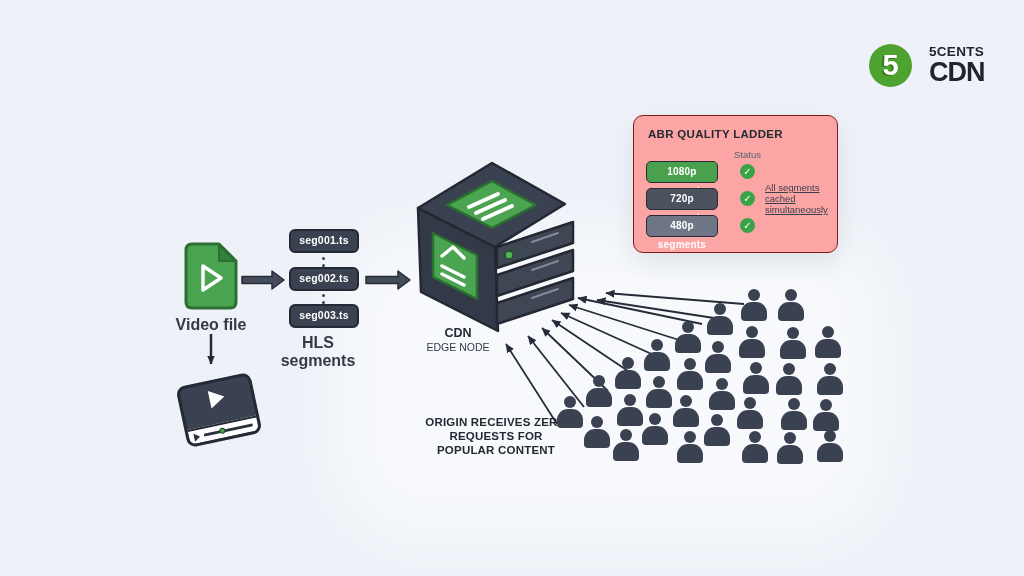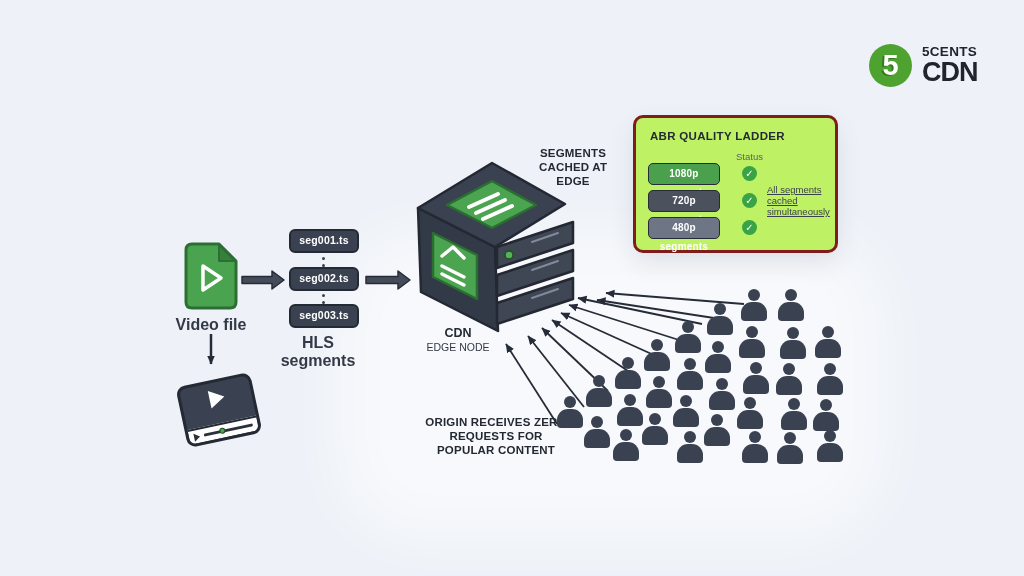--- a/index.html
+++ b/index.html
@@ -13,21 +13,21 @@
     background:rgba(255,255,255,.55);filter:blur(30px);border-radius:80px;}
   .abs{position:absolute;}
   .cap{font-size:16px;font-weight:700;color:#333a46;text-align:center;}
   .bold-note{font-weight:800;font-size:11.5px;line-height:1.2;text-align:center;
     color:#232933;letter-spacing:.2px;}
   
   .logo{position:absolute;left:869px;top:44px;display:flex;align-items:center;}
   .logo-badge{width:43px;height:43px;border-radius:50%;background:#4ea230;color:#fff;
     font-weight:800;font-size:29px;line-height:43px;text-align:center;
     text-shadow:-2px 1px 0 #35761f;}
-  .logo-text{margin-left:10px;line-height:1;}
+  .logo-text{margin-left:17px;line-height:1;}
   .logo-top{font-size:13.5px;font-weight:800;letter-spacing:.3px;color:#20242c;}
   .logo-bottom{font-size:27px;font-weight:800;letter-spacing:-1px;color:#20242c;margin-top:1px;}
   
   .seg-box{position:absolute;left:289px;width:70px;height:24px;background:#3a4150;
     border:2px solid #242a34;border-radius:6px;box-sizing:border-box;
     color:#fff;font-size:10.5px;font-weight:600;text-align:center;line-height:19px;
     letter-spacing:.2px;}
   .vdots{position:absolute;left:322px;width:3px;height:10px;}
   .vdots::before,.vdots::after{content:'';position:absolute;left:0;width:3px;height:3px;
     border-radius:50%;background:#39404e;}
@@ -39,22 +39,22 @@
   .player-play{position:absolute;left:28px;top:7px;width:0;height:0;
     border-left:15px solid #fff;border-top:9px solid transparent;border-bottom:9px solid transparent;}
   .player-bar{position:absolute;left:0;right:0;bottom:0;height:15px;background:#fff;
     border-top:2px solid #242a34;display:flex;align-items:center;padding:0 5px;box-sizing:border-box;}
   .player-bar-play{width:0;height:0;border-left:6px solid #2b313c;
     border-top:4px solid transparent;border-bottom:4px solid transparent;margin-right:4px;}
   .player-track{position:relative;flex:1;height:2.5px;background:#2b313c;border-radius:2px;}
   .player-knob{position:absolute;left:32%;top:-2px;width:6px;height:6px;border-radius:50%;
     background:#4aa44f;border:1px solid #1e4f24;box-sizing:border-box;}
   
-  .abr-card{position:absolute;left:633px;top:115px;width:205px;height:138px;background:#bef264;
-    border:3px solid #7f1d1d;border-radius:10px;box-shadow:0 10px 24px rgba(40,50,70,.10);
+  .abr-card{position:absolute;left:633px;top:115px;width:205px;height:138px;background:#fca5a5;
+    border:1px solid #7f1d1d;border-radius:10px;box-shadow:0 10px 24px rgba(40,50,70,.10);
     box-sizing:border-box;}
   .abr-title{position:absolute;left:14px;top:12px;font-size:11.5px;font-weight:800;
     letter-spacing:.3px;color:#242a34;}
   .abr-status{position:absolute;left:100px;top:33px;font-size:9.5px;color:#596070;}
   .rungs{position:absolute;left:12px;top:45px;width:94px;}
   .rung{position:relative;width:72px;height:22px;margin-bottom:5px;border:1.5px solid #262c37;
     border-radius:5px;box-sizing:border-box;color:#fff;font-size:10px;font-weight:600;
     text-align:center;line-height:19px;letter-spacing:.2px;}
   .rung::before{content:'';position:absolute;left:-5px;right:-5px;top:5px;bottom:-6px;
     background:#2b313c;border-radius:6px;z-index:-1;}
@@ -151,21 +151,20 @@
 
   <div class="abs cap" style="left:161px;top:316px;width:100px;">Video file</div>
 
   <div class="seg-box" style="top:229px;">seg001.ts</div>
   <div class="vdots" style="top:257px;"></div>
   <div class="seg-box" style="top:267px;">seg002.ts</div>
   <div class="vdots" style="top:294px;"></div>
   <div class="seg-box" style="top:304px;">seg003.ts</div>
   <div class="abs cap" style="left:268px;top:334px;width:100px;">HLS segments</div>
 
-  <div class="abs bold-note" style="left:523px;top:147px;width:100px;">SEGMENTS CACHED AT EDGE</div>
   <div class="abs" style="left:408px;top:326px;width:100px;text-align:center;">
     <div style="font-size:12.5px;font-weight:800;color:#242a34;">CDN</div>
     <div style="font-size:10.5px;font-weight:500;color:#333a46;margin-top:1px;">EDGE NODE</div>
   </div>
 
   <div class="abs bold-note" style="left:425px;top:416px;width:142px;">ORIGIN RECEIVES ZERO REQUESTS FOR POPULAR CONTENT</div>
 
   <div class="player">
     <div class="player-play"></div>
     <div class="player-bar">

